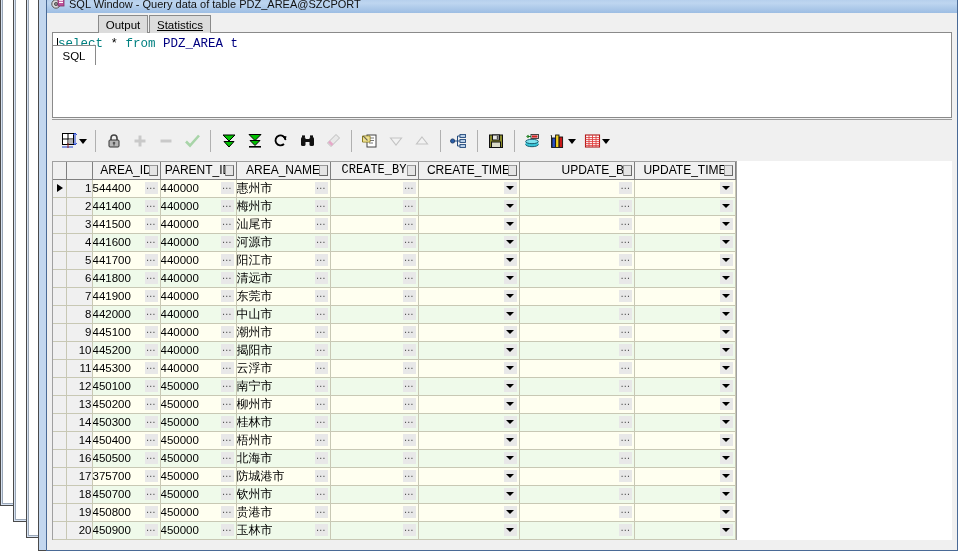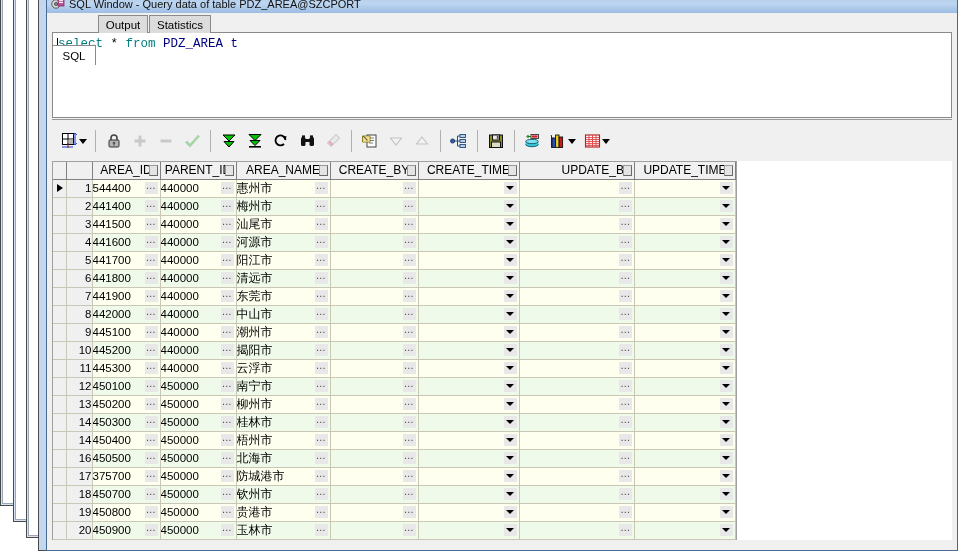--- a/index.html
+++ b/index.html
@@ -304,21 +304,21 @@
     <div id="client">
 
       <div id="tab-strip">
         <div id="tab-underline"></div>
         <div class="tab active" style="left:0px; width:44px;margin-top:32px;">
           <span>SQL</span>
         </div>
         <div class="tab" style="left:46px; width:50px;">
           <span>Output</span>
         </div>
-        <div class="tab" style="left:97px; width:62px;">
+        <div class="tab" style="left:97px; width:62px;text-decoration:underline;">
           <span>Statistics</span>
         </div>
       </div>
 
       <div id="sql-editor">
         <div id="sql-caret"></div>
         <div id="sql-line"><span class="kw">select</span><span class="op"> * </span><span class="kw">from</span><span class="op"> </span><span class="id">PDZ_AREA</span><span class="id"> t</span></div>
       </div>
 
       <div id="splitter"></div>
@@ -514,21 +514,21 @@
                     <span class="hdr-grip"></span>
                   </th>
                   <th style="width: 76px;">
                     <span class="hdr-label">PARENT_ID</span>
                     <span class="hdr-grip"></span>
                   </th>
                   <th style="width: 94px;">
                     <span class="hdr-label">AREA_NAME</span>
                     <span class="hdr-grip"></span>
                   </th>
-                  <th style="width: 88px;">
+                  <th style="width: 88px; font-family: Liberation Mono, monospace;">
                     <span class="hdr-label">CREATE_BY</span>
                     <span class="hdr-grip"></span>
                   </th>
                   <th style="width: 101px;">
                     <span class="hdr-label">CREATE_TIME</span>
                     <span class="hdr-grip"></span>
                   </th>
                   <th style="width: 85px; padding-left: 40px;">
                     <span class="hdr-label">UPDATE_BY</span>
                     <span class="hdr-grip"></span>

